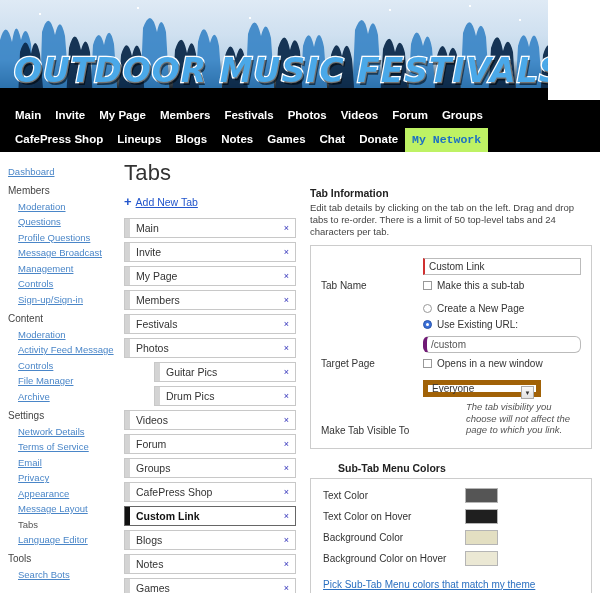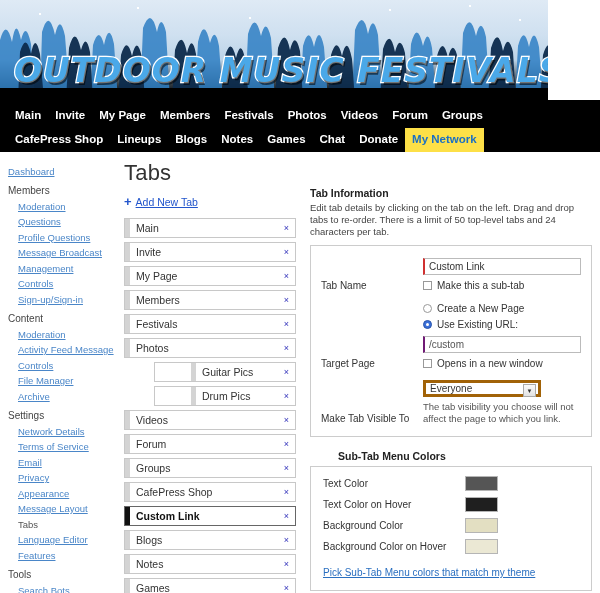--- a/index.html
+++ b/index.html
@@ -58,22 +58,23 @@
     color: #ffffff;
     font-size: 11.5px;
     font-weight: bold;
     padding: 5px 7px 6px 7px;
     text-decoration: none;
     white-space: nowrap;
     line-height: 13px;
     cursor: pointer;
   }
   .nav-item.active {
-    background: #fde047;
+    background: #bef264;
     color: #1a6fc4;
+    font-family: Liberation Mono, monospace;
   }
 
   
   .page {
     display: flex;
     padding: 8px 0 0 0;
     height: 447px;
   }
   .sidebar {
     width: 118px;
@@ -161,21 +162,21 @@
     font-size: 9px;
     padding-right: 6px;
     cursor: pointer;
     line-height: 9px;
   }
   .tab-row.selected {
     border: 1px solid #666;
   }
   .tab-row.selected .handle { background: #111; }
   .tab-row.selected .label { font-weight: bold; color: #111; }
-  .tab-row.sub { margin-left: 30px; padding-left: 36px; }
+  .tab-row.sub { margin-left: 30px; }
 
   
   .rightcol {
     flex: 1;
     padding: 27px 8px 0 14px;
   }
   .sec-title {
     font-size: 10.5px;
     font-weight: bold;
     color: #222;
@@ -205,21 +206,21 @@
     width: 100%;
     height: 17px;
     border: 1px solid #bbb;
     border-left: 2px solid #d03030;
     font-size: 10px;
     color: #333;
     padding: 0 4px;
     font-family: "Liberation Sans", sans-serif;
     background: #fff;
   }
-  .txtinput.plain { border-left: 2px solid #701a75; color:#555; }
+  .txtinput.plain { border-left: 4px solid #701a75; color:#555;border-radius:6px; }
   .checkline, .radioline {
     display: flex; align-items: center; gap: 5px;
     font-size: 10px; color: #333;
     margin-top: 5px;
     cursor: pointer;
   }
   .box {
     width: 9px; height: 9px;
     border: 1px solid #999;
     background: #fff;
@@ -233,41 +234,43 @@
     flex: 0 0 9px;
     position: relative;
   }
   .radio.on { background: #3a6fd8; border-color: #2a55aa; }
   .radio.on::after {
     content:""; position:absolute; left:2px; top:2px;
     width:3px; height:3px; border-radius:50%; background:#fff;
   }
   .selectbox {
     width: 118px; height: 17px;
-    border: 3px solid #a16207;
+    border: 5px solid #a16207;
     background: #fff;
     font-size: 10px; color: #333;
     display:flex; align-items:center;
     padding-left: 4px;
     position: relative;
     cursor: pointer;
   }
   .selectbox .arrow {
     position:absolute; right:2px; top:1px;
     width: 13px; height: 13px;
     border: 1px solid #aaa;
     background: linear-gradient(#fafafa,#e2e2e2);
     display:flex; align-items:center; justify-content:center;
     font-size: 6px; color:#333;
   }
   .hint {
     font-size: 9.5px;
+    font-style: italic;
     color: #555;
     line-height: 11.5px;
     margin-top: 4px;
+    margin-left: 43px;
   }
   .colorrow {
     display:flex; align-items:center;
     margin-bottom: 6px;
   }
   .colorrow .clab {
     width: 142px; flex:0 0 142px;
     font-size: 10px; color:#333;
   }
   .swatch {
@@ -369,21 +372,20 @@
       <span class="sb-head">Settings</span>
       <div class="sb-sub">
         <span class="sb-link">Network Details</span>
         <span class="sb-link">Terms of Service</span>
         <span class="sb-link">Email</span>
         <span class="sb-link">Privacy</span>
         <span class="sb-link">Appearance</span>
         <span class="sb-link">Message Layout</span>
         <span class="sb-plain">Tabs</span>
         <span class="sb-link">Language Editor</span>
-        <span class="sb-link">Features</span>
       </div>
       <span class="sb-head">Tools</span>
       <div class="sb-sub">
         <span class="sb-link">Search Bots</span>
       </div>
     </div>
 
   <div class="tabscol">
     <div class="page-title">Tabs</div>
     <div class="add-row">

